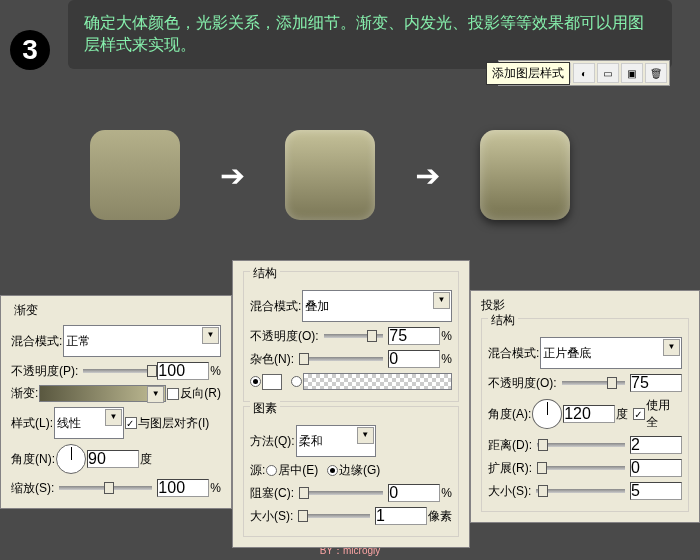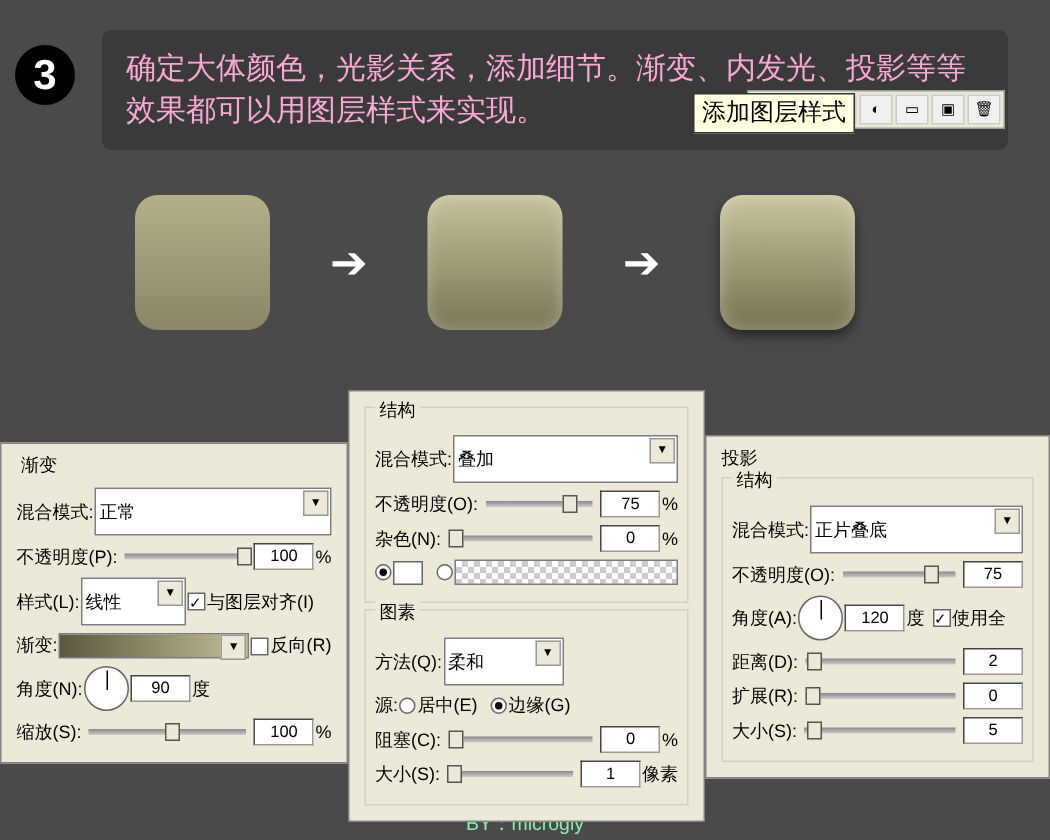--- a/index.html
+++ b/index.html
@@ -1,48 +1,48 @@
 <!DOCTYPE html>
 <html><head>
 <meta charset="utf-8">
 <style>
 *{box-sizing:border-box;margin:0;padding:0;font-family:SimSun,Arial,sans-serif}
 body{background:#4a4a4a;width:700px;height:560px;overflow:hidden;position:relative;font-size:12px}
 .step-badge{position:absolute;top:30px;left:10px;width:40px;height:40px;border-radius:50%;background:#000;color:#fff;font-size:28px;font-weight:bold;display:flex;align-items:center;justify-content:center}
-.desc-box{position:absolute;top:20px;left:68px;right:28px;background:#3a3a3a;border-radius:6px;padding:12px 16px;color:#f9a8d4;font-size:20px;line-height:1.4}
+.desc-box{position:absolute;top:0;left:68px;right:28px;background:#3a3a3a;border-radius:6px;padding:12px 16px;color:#86efac;font-size:16px;line-height:1.4}
 .toolbar{position:absolute;top:60px;right:30px;background:#ece9d8;border:1px solid #999;padding:2px;display:flex;gap:2px}
 .toolbar-btn{width:22px;height:20px;border:1px solid #ccc;background:#f0f0f0;display:flex;align-items:center;justify-content:center;font-size:10px}
-.tooltip{position:absolute;top:62px;right:130px;background:#ffffe1;border:1px solid #333;padding:2px 5px;font-size:16px}
+.tooltip{position:absolute;top:62px;right:130px;background:#ffffe1;border:1px solid #333;padding:2px 5px;font-size:12px}
 .icons-row{position:absolute;top:130px;left:90px;display:flex;align-items:center;gap:40px}
 .sq{width:90px;height:90px;border-radius:15px}
 .sq1{background:linear-gradient(180deg,#b4b08a,#8a8666)}
 .sq2{background:linear-gradient(180deg,#c5c199,#7a7656);box-shadow:inset 0 0 10px rgba(255,255,255,0.3)}
 .sq3{background:linear-gradient(180deg,#c8c49c,#75714f);box-shadow:0 4px 8px rgba(0,0,0,0.5),inset 0 0 12px rgba(255,255,255,0.3)}
 .arrow{color:#fff;font-size:30px}
 .panel{position:absolute;background:#ece9d8;border:1px solid #848284;padding:6px 10px}
 .fieldset{border:1px solid #d4d0c8;padding:13px 6px 6px;margin:4px 0;position:relative}
 .legend{position:absolute;top:-7px;left:6px;background:#ece9d8;padding:0 3px;font-size:12px}
 .row{display:flex;align-items:center;margin:5px 0;gap:1px;font-size:12px}
 .lbl{text-align:right;white-space:nowrap}
 .slider{flex:1;height:4px;background:linear-gradient(#888,#ccc);position:relative;margin:0 4px}
 .thumb{position:absolute;top:-4px;width:10px;height:12px;background:#ece9d8;border:1px solid #555}
-.numbox{width:40px;height:18px;border:1px inset #999;background:#fff;text-align:center;font-size:11px;line-height:16px}
+.numbox{width:52px;height:18px;border:1px inset #999;background:#fff;text-align:left;font-size:16px;line-height:16px}
 .combo{height:32px;border:1px solid #7b7d84;background:#fff;display:flex;align-items:center;padding:0 2px;position:relative}
 .combo::after{content:"▼";position:absolute;right:1px;top:1px;width:15px;height:15px;background:#ece9d8;border:1px solid #999;font-size:8px;text-align:center;line-height:14px}
 .grad-preview{flex:1;height:17px;border:1px solid #7b7d84;background:linear-gradient(90deg,#5a5840,#c4c098);position:relative}
 .grad-preview::after{content:"▼";position:absolute;right:1px;top:0;width:15px;height:15px;background:#ece9d8;border:1px solid #999;font-size:8px;text-align:center;line-height:14px}
 .patt{flex:1;height:17px;border:1px solid #7b7d84;background:repeating-conic-gradient(#ccc 0 25%,#fff 0 50%) 0 0/8px 8px}
 .chk{width:12px;height:12px;border:1px solid #666;background:#fff;display:inline-block}
 .chk.on::after{content:"✓";font-size:10px;position:relative;top:-2px}
 .radio{width:11px;height:11px;border:1px solid #666;border-radius:50%;background:#fff;display:inline-block;position:relative}
 .radio.on::after{content:"";position:absolute;top:2px;left:2px;width:5px;height:5px;border-radius:50%;background:#000}
 .dial{width:30px;height:30px;border:1px solid #666;border-radius:50%;background:#fff;position:relative}
 .dial::after{content:"";position:absolute;width:1px;height:13px;background:#000;top:2px;left:14px;transform-origin:bottom}
 .sw{width:20px;height:16px;border:1px solid #666;display:inline-block}
-.credit{position:absolute;bottom:2px;width:100%;text-align:center;color:#86efac;font-size:13px}
+.credit{position:absolute;bottom:2px;width:100%;text-align:center;color:#fca5a5;font-size:10px}
 
 
 #p-grad{top:295px;left:0;width:232px}
 #p-glow{top:260px;left:232px;width:238px;z-index:2}
 #p-shadow{top:290px;left:470px;width:230px}
 </style>
 </head>
 <body>
 
 <div class="step-badge">3</div>
@@ -77,34 +77,34 @@
     </div>
   <div class="row">
       <span class="lbl">不透明度(P):</span>
       <div class="slider">
         <div class="thumb" style="left:92%"></div>
       </div>
       <div class="numbox">100</div>
       <span>%</span>
     </div>
   <div class="row">
-      <span class="lbl">样式(L):</span>
-      <div class="combo" style="width:70px">
-        <span>线性</span>
-      </div>
-      <span class="chk on"></span>
-      <span>与图层对齐(I)</span>
-    </div>
-  <div class="row">
       <span class="lbl">渐变:</span>
       <div class="grad-preview"></div>
       <span class="chk"></span>
       <span>反向(R)</span>
     </div>
   <div class="row">
+      <span class="lbl">样式(L):</span>
+      <div class="combo" style="width:70px">
+        <span>线性</span>
+      </div>
+      <span class="chk on"></span>
+      <span>与图层对齐(I)</span>
+    </div>
+  <div class="row">
       <span class="lbl">角度(N):</span>
       <div class="dial"></div>
       <div class="numbox">90</div>
       <span>度</span>
     </div>
   <div class="row">
       <span class="lbl">缩放(S):</span>
       <div class="slider">
         <div class="thumb" style="left:48%"></div>
       </div>

